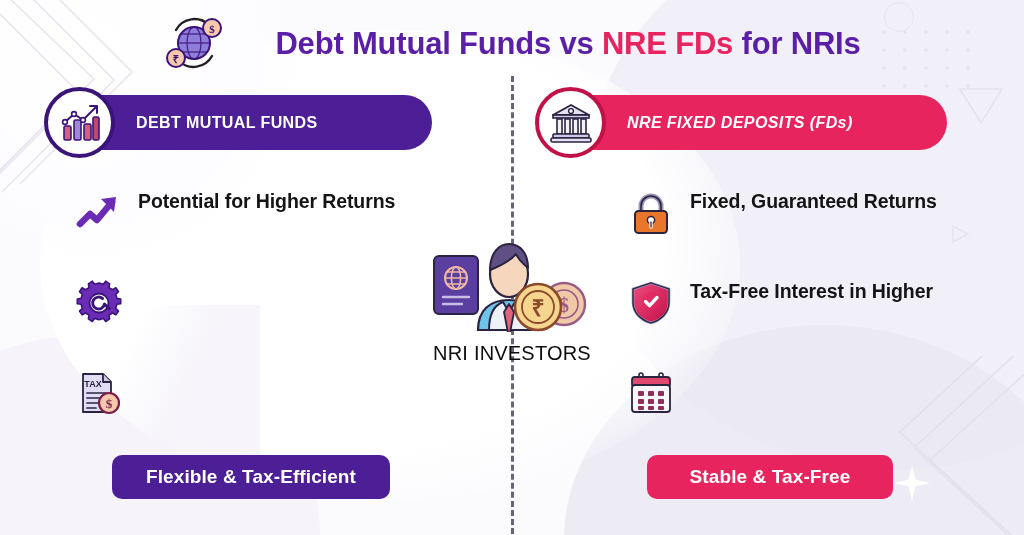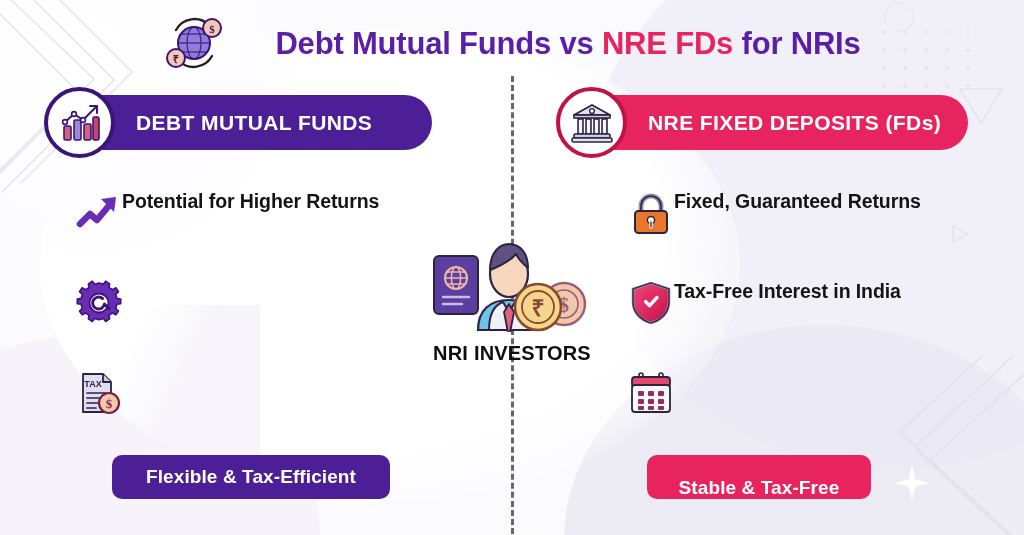--- a/index.html
+++ b/index.html
@@ -71,42 +71,42 @@
   .t-purple { color: #5a1fa6; }
   .t-pink { color: #e8245e; }
 
   
   .badge {
     position: absolute; top: 95px;
     height: 55px; border-radius: 28px;
     display: flex; align-items: center;
   }
   .badge-left  { left: 52px;  width: 380px; background: #4d1f96; }
-  .badge-right { left: 564px; width: 404px; background: #e8245e; }
+  .badge-right { left: 543px; width: 404px; background: #e8245e; font-style: italic; }
   .badge-circle {
     position: absolute; left: -8px; top: -8px;
     width: 71px; height: 71px; border-radius: 50%;
     background: #ffffff;
     display: flex; align-items: center; justify-content: center;
   }
   .badge-left .badge-circle  { border: 4px solid #3b1479; }
   .badge-right .badge-circle { border: 4px solid #c01247; }
   .badge-label {
-    color: #ffffff; font-size: 21px; font-weight: 700;
+    color: #ffffff; font-size: 16px; font-weight: 700;
     letter-spacing: .4px; white-space: nowrap;
     margin-left: 84px;
     text-align: right;
   }
 
   
   .col { position: absolute; top: 188px; }
   .col-left  { left: 76px;  width: 400px; }
   .col-right { left: 628px; width: 380px; text-align: center; }
   .feature {
-    display: flex; align-items: flex-start; 
+    display: flex; align-items: flex-start; gap: 16px;
     height: 90px;
   }
   .feature-icon { width: 46px; height: 46px; flex: 0 0 46px; margin-top: 2px; text-decoration: underline; }
   .feature-text {
     font-size: 19.5px; font-weight: 700; color: #141414;
     line-height: 1.36; letter-spacing: -0.1px;
   }
 
   
   .divider {
@@ -114,33 +114,33 @@
     width: 0; height: 458px;
     border-left: 3px dashed #5d5d72;
     opacity: .95;
   }
   .center-block {
     position: absolute; left: 414px; top: 234px;
     width: 196px; text-align: center;
   }
   .center-figure { width: 172px; height: 98px; margin: 0 auto; }
   .center-label {
-    margin-top: 6px; font-size: 20px; font-weight: 700;
+    margin-top: 6px; font-size: 20px; font-weight: 400;
     color: #0e0e0e; letter-spacing: .2px; white-space: nowrap;
   }
 
   
   .pill {
     position: absolute; top: 455px; height: 44px;
     border-radius: 10px;
     display: flex; align-items: center; justify-content: center;
     color: #ffffff; font-size: 19px; font-weight: 700; letter-spacing: .1px;
   }
   .pill-left  { left: 112px; width: 278px; background: #4d1f96; }
-  .pill-right { left: 647px; width: 224px; background: #e8245e; align-items: flex-end; }
+  .pill-right { left: 647px; width: 246px; background: #e8245e; }
 </style>
 </head>
 <body>
 
 <div id="stage">
 
   <div class="bg-layer">
     <div class="bg-wash-r"></div>
     <div class="bg-wash-br"></div>
     <div class="bg-wash-bl"></div>
@@ -342,21 +342,21 @@
               <stop offset="0%" stop-color="#f04a7b"></stop>
               <stop offset="100%" stop-color="#c2104a"></stop>
             </linearGradient>
           </defs>
           <path d="M23 3 L41 9 v13 c0 11 -8 18 -18 21 C13 40 5 33 5 22 V9 Z" fill="url(#shieldGrad)" stroke="#9b94b8" stroke-width="2.6"></path>
           <path d="M23 3 L41 9 v13 c0 11 -8 18 -18 21 C13 40 5 33 5 22 V9 Z" fill="none" stroke="#2b2340" stroke-width="1.3"></path>
           <circle cx="23" cy="21" r="9" fill="#e8245e" opacity=".55"></circle>
           <path d="M17.5 21.5 l4 4.2 7.5-8.2" fill="none" stroke="#ffffff" stroke-width="3.4" stroke-linecap="round" stroke-linejoin="round"></path>
         </svg>
       </span>
-      <span class="feature-text">Tax-Free Interest in India</span>
+      <span class="feature-text">Tax-Free Interest in Higher</span>
     </div>
 
     <div class="feature">
       <span class="feature-icon">
         <svg width="46" height="46" viewBox="0 0 46 46">
           <rect x="11" y="3" width="4" height="8" rx="2" fill="#f3f1fa" stroke="#2b2340" stroke-width="1.6"></rect>
           <rect x="31" y="3" width="4" height="8" rx="2" fill="#f3f1fa" stroke="#2b2340" stroke-width="1.6"></rect>
           <rect x="4" y="7" width="38" height="10" rx="3" fill="#e2496f" stroke="#2b2340" stroke-width="1.8"></rect>
           <rect x="4" y="15" width="38" height="27" rx="3" fill="#faf8fd" stroke="#2b2340" stroke-width="1.8"></rect>
           <g fill="#8f2f5c">

